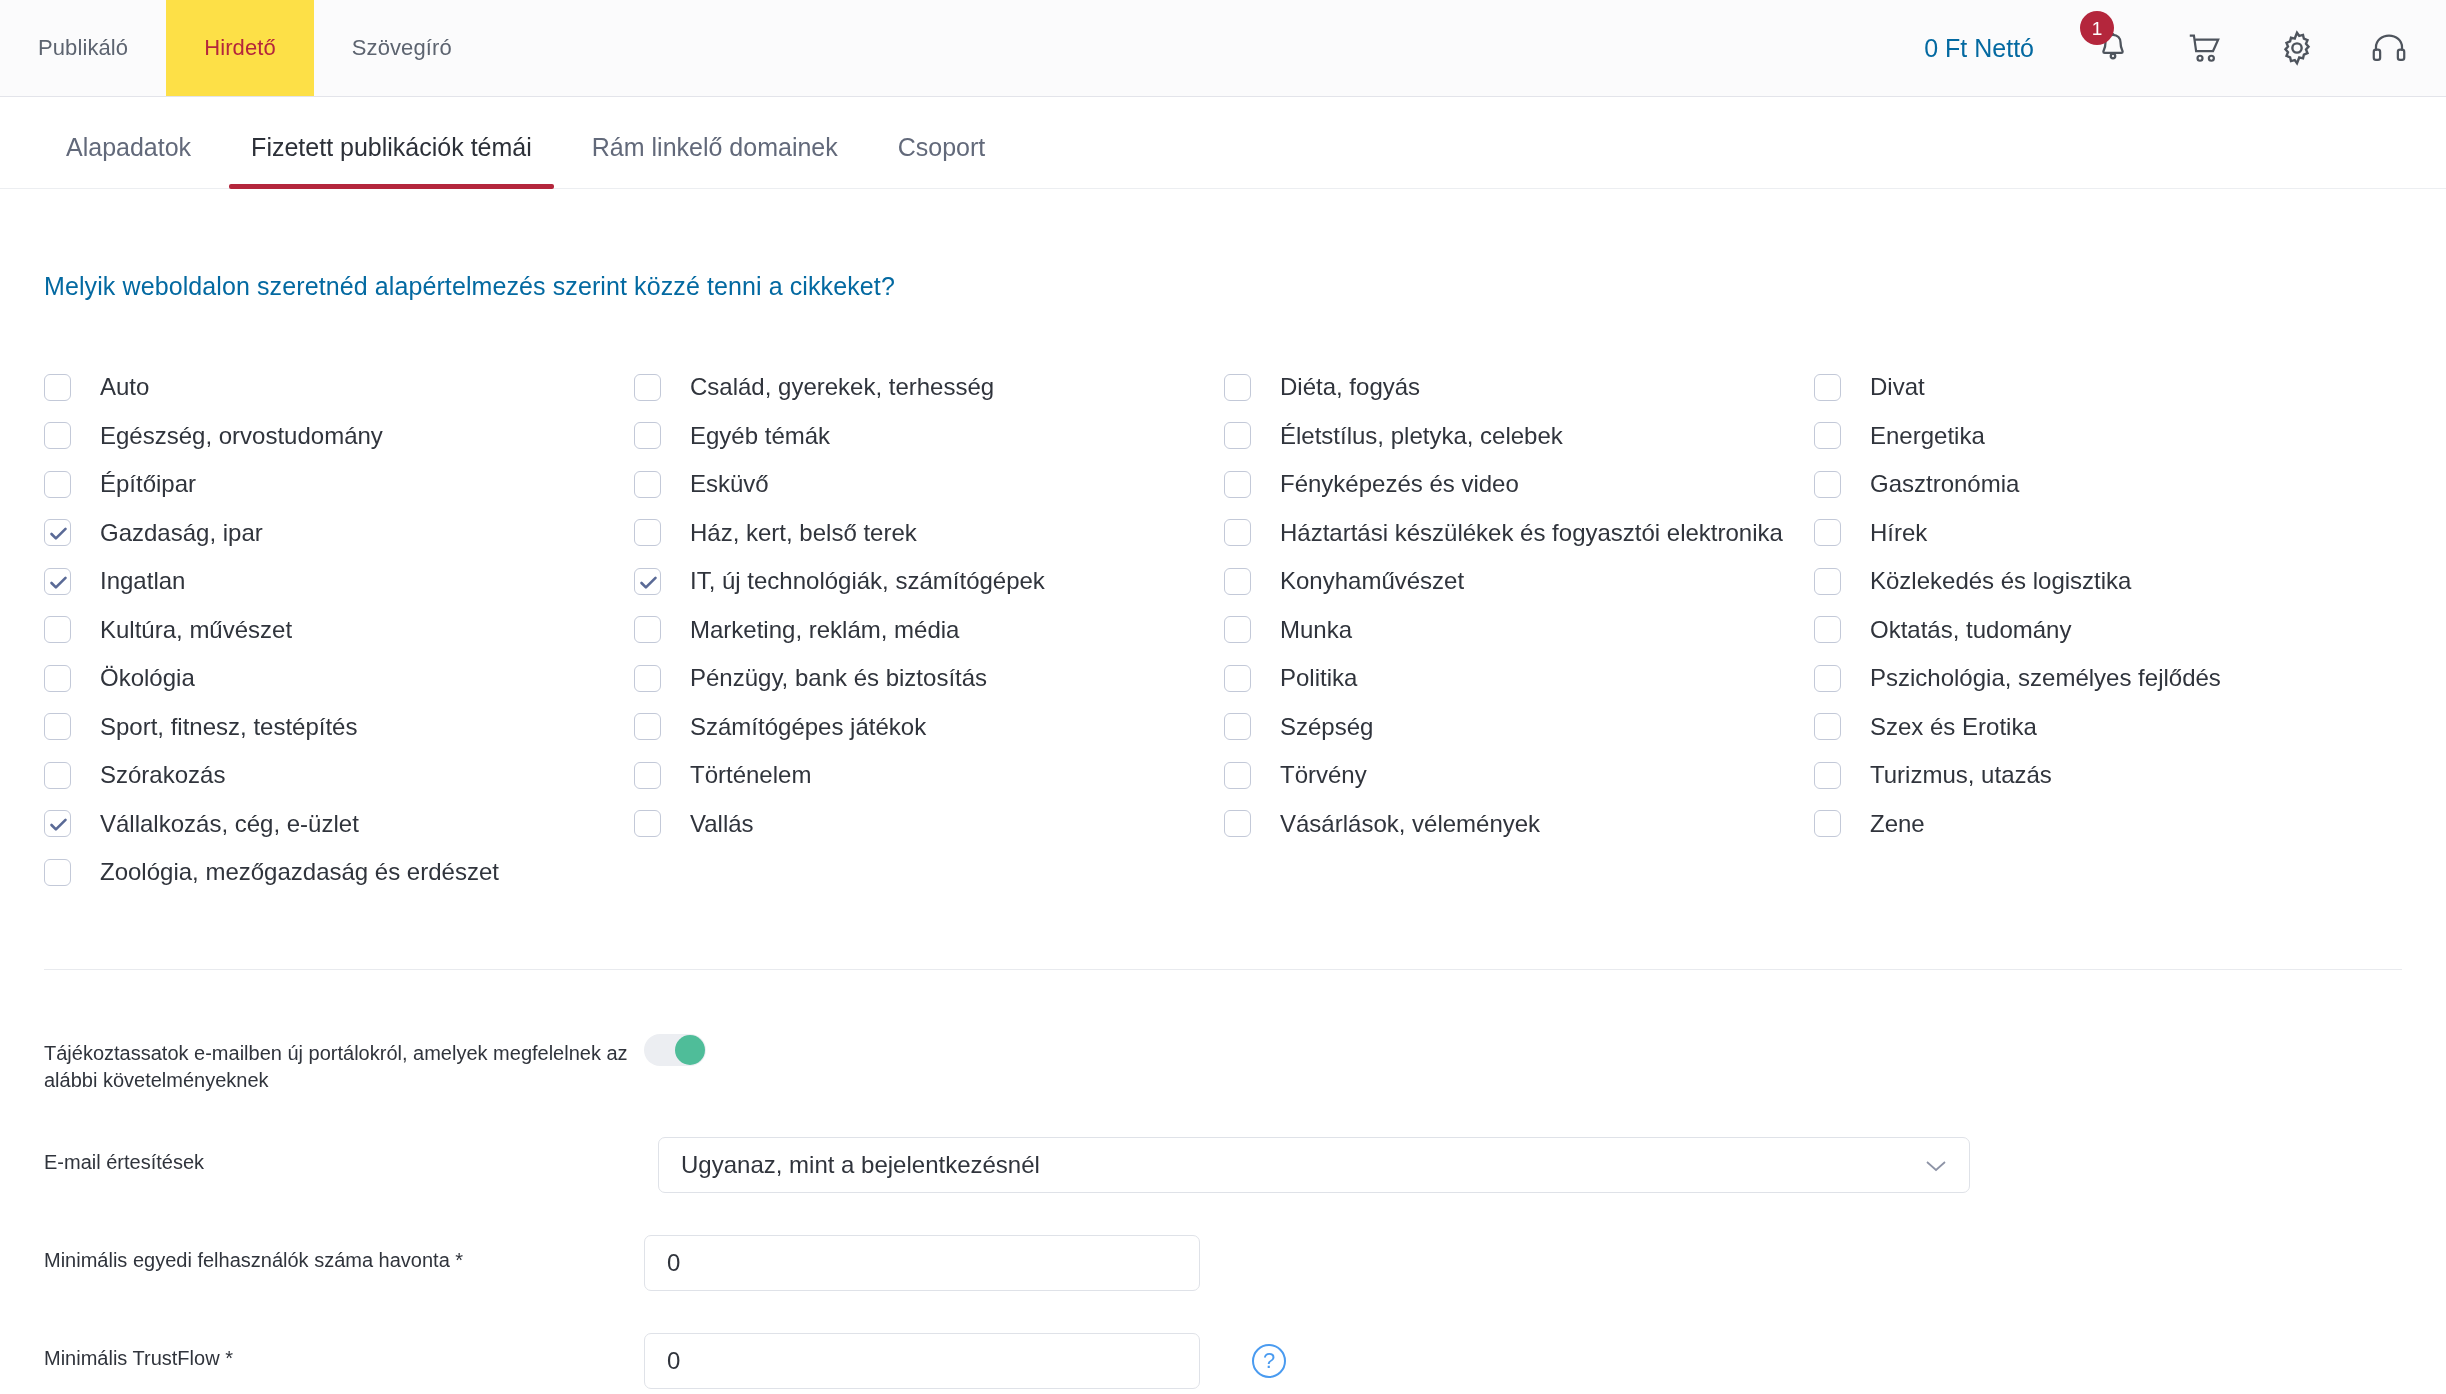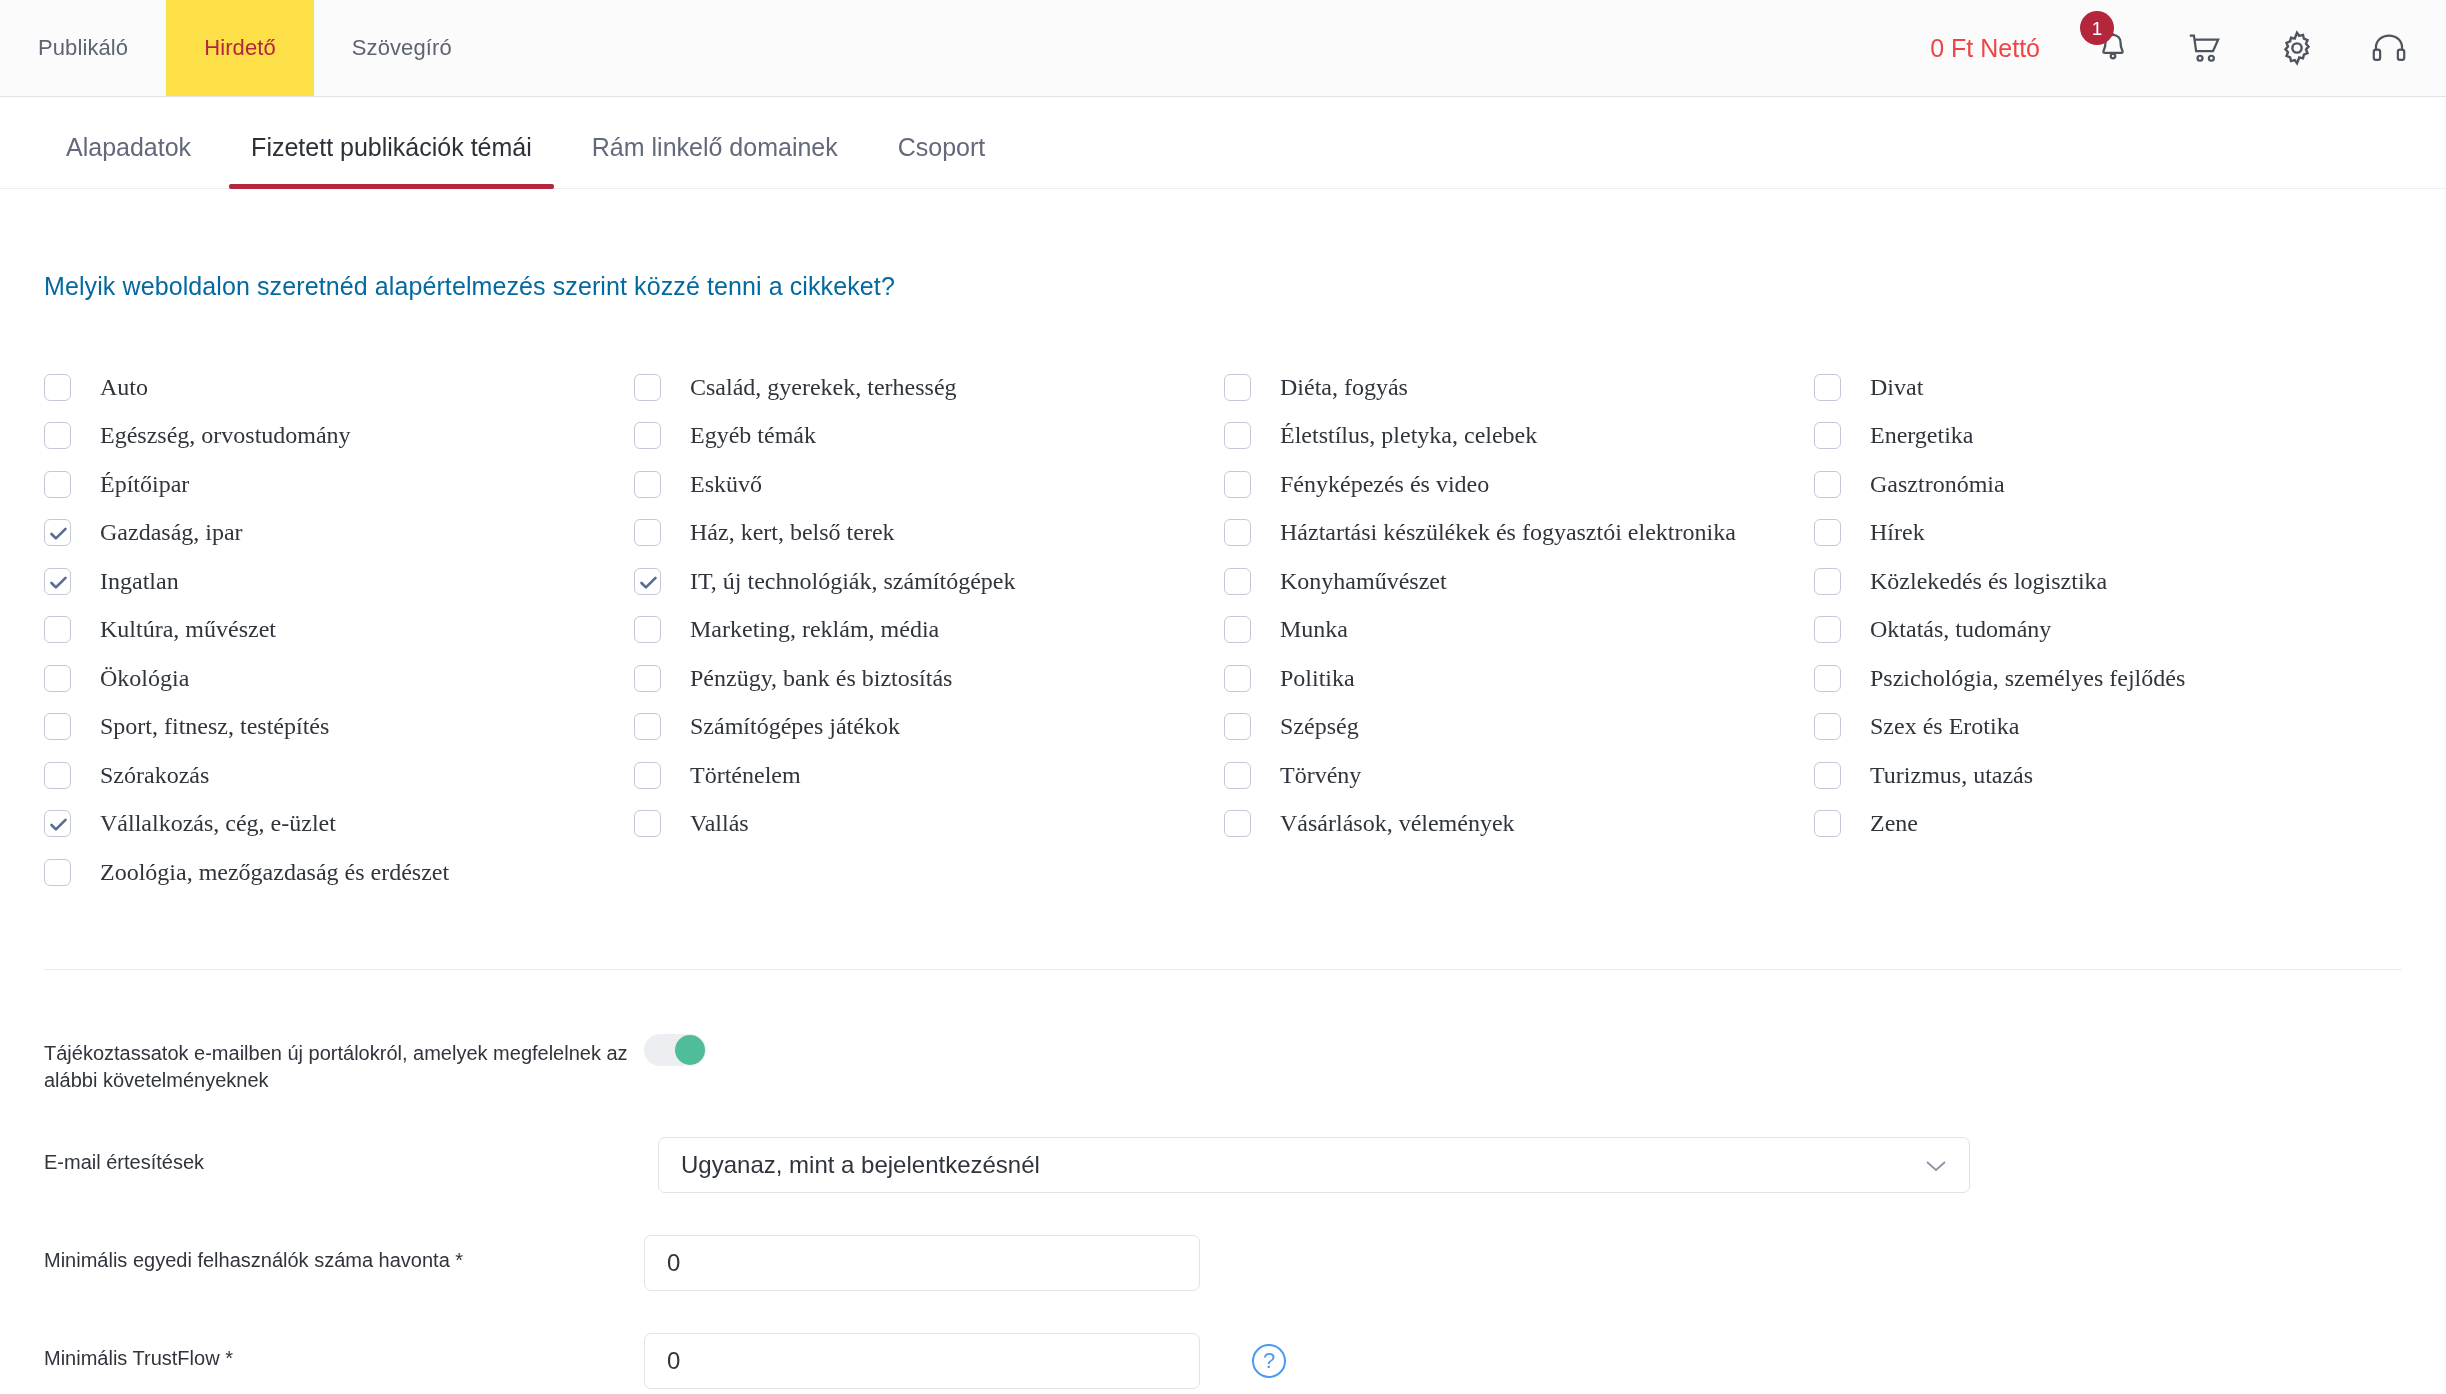--- a/index.html
+++ b/index.html
@@ -37,23 +37,23 @@
   }
   .topbar-right {
     margin-left: auto;
     display: flex;
     align-items: center;
     gap: 46px;
     padding-right: 34px;
   }
   .balance {
     font-size: 25px;
-    color: #ef4444;
+    color: #0369a1;
     white-space: nowrap;
-    margin-right: 4px;
+    margin-right: 10px;
   }
   .icon-btn {
     position: relative;
     width: 46px; height: 46px;
     display: flex; align-items: center; justify-content: center;
     cursor: pointer;
     color: #4e545d;
   }
   .icon-btn svg { display: block; }
   .badge {
@@ -113,21 +113,20 @@
     display: grid;
     grid-template-columns: 590px 590px 590px 590px;
   }
   .cb-col { display: flex; flex-direction: column; }
   .cb-row {
     display: flex;
     align-items: center;
     height: 48.5px;
     cursor: pointer;
     user-select: none;
-    font-family: Liberation Serif, serif;
   }
   .cb-box {
     width: 27px; height: 27px;
     border: 1.6px solid #c3c9d8;
     border-radius: 6px;
     background: #fff;
     flex: 0 0 auto;
     position: relative;
   }
   .cb-box svg { position: absolute; top: 3px; left: 3px; }

